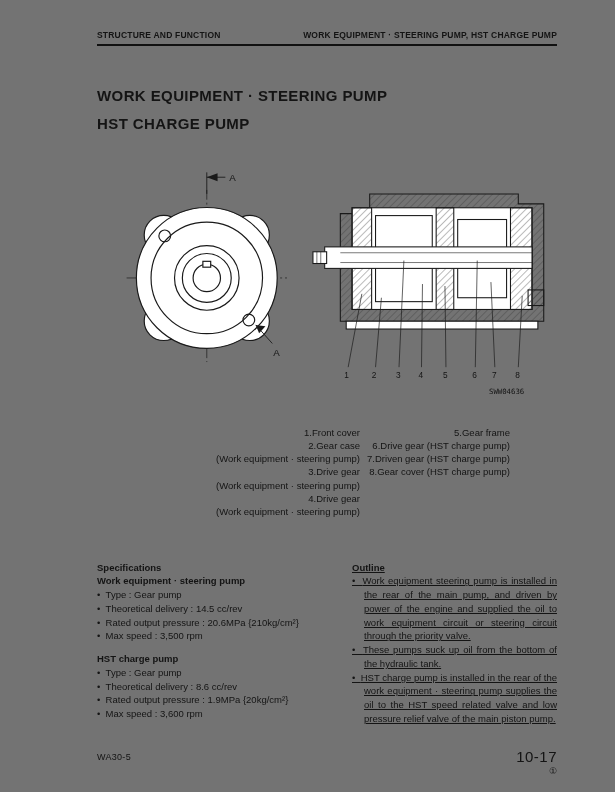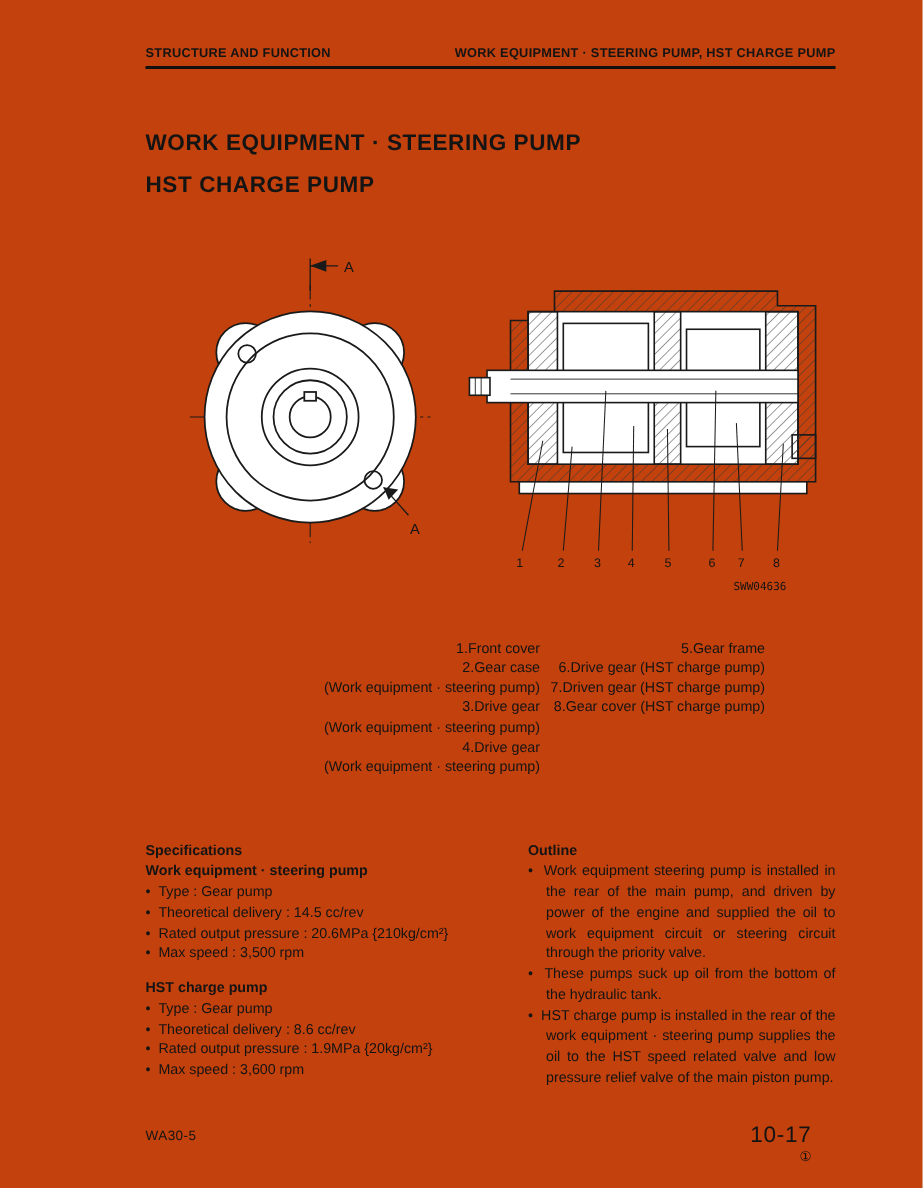--- a/index.html
+++ b/index.html
@@ -5,21 +5,21 @@
   * { box-sizing: border-box; margin: 0; padding: 0; }
   html, body { background: #e8e8e8; }
   body {
     width: 615px; height: 792px; margin: 0 auto;
     font-family: "Liberation Sans", sans-serif;
     color: #141414;
   }
   .page {
     position: relative;
     width: 615px; height: 792px;
-    background: #c2410c;
+    background: #737373;
     overflow: hidden;
   }
   .content { margin: 0 58px 0 97px; }
 
   
   .runhead {
     display: flex; justify-content: space-between; align-items: flex-end;
     padding-top: 30px;
     font-size: 8.5px; font-weight: bold; letter-spacing: 0.2px;
   }
@@ -40,35 +40,35 @@
   .parts { display: flex; margin-top: 26px; font-size: 9.5px; line-height: 1.4; }
   .parts-col-left { margin-left: 33px; width: 230px; }
   .parts-col-right { }
   .part { display: block; text-align: right; }
   .pnum { display: inline-block; width: 15px; }
   .psub { padding-left: 15px; }
 
   
   .columns { display: flex; margin-top: 42px; font-size: 9.5px; line-height: 1.45; }
   .col-specs { width: 240px; }
-  .col-outline { margin-left: 15px; flex: 1; }
+  .col-outline { margin-left: 15px; flex: 1; text-decoration: underline; }
   .h-bold { font-weight: bold; }
   .hst-gap { margin-top: 9px; }
   ul.bullets { list-style: none; }
   ul.bullets li { padding-left: 12px; text-indent: -12px; }
   ul.bullets li::before { content: "\2022\00a0\00a0"; }
   .col-outline ul.bullets li { text-align: justify; }
 
   
   .footer-left {
     position: absolute; left: 97px; bottom: 30px;
     font-size: 9px; letter-spacing: 0.3px;
   }
   .footer-right {
-    position: absolute; right: 74px; bottom: 16px;
+    position: absolute; right: 58px; bottom: 16px;
     text-align: right;
   }
   .pageno { font-size: 15px; letter-spacing: 0.5px; }
   .pagemark { font-size: 9px; margin-top: 1px; }
 </style>
 </head>
 <body>
 
 <div class="page">
   <div class="content">

